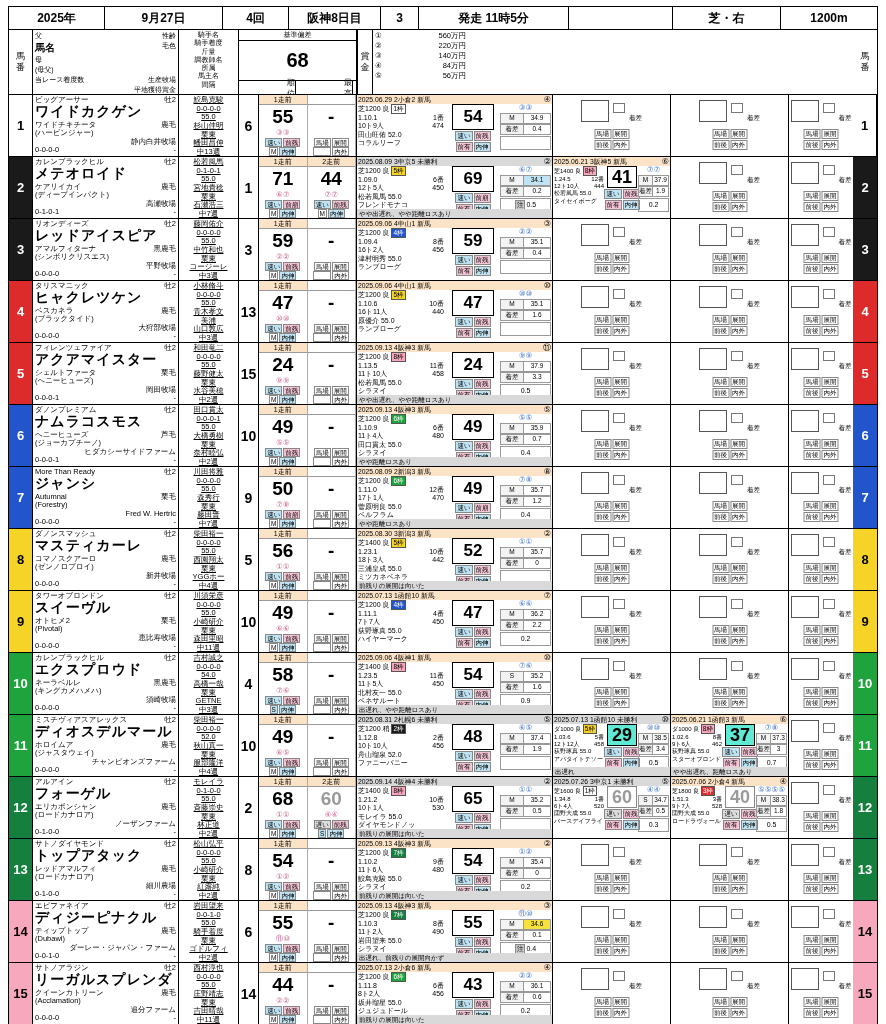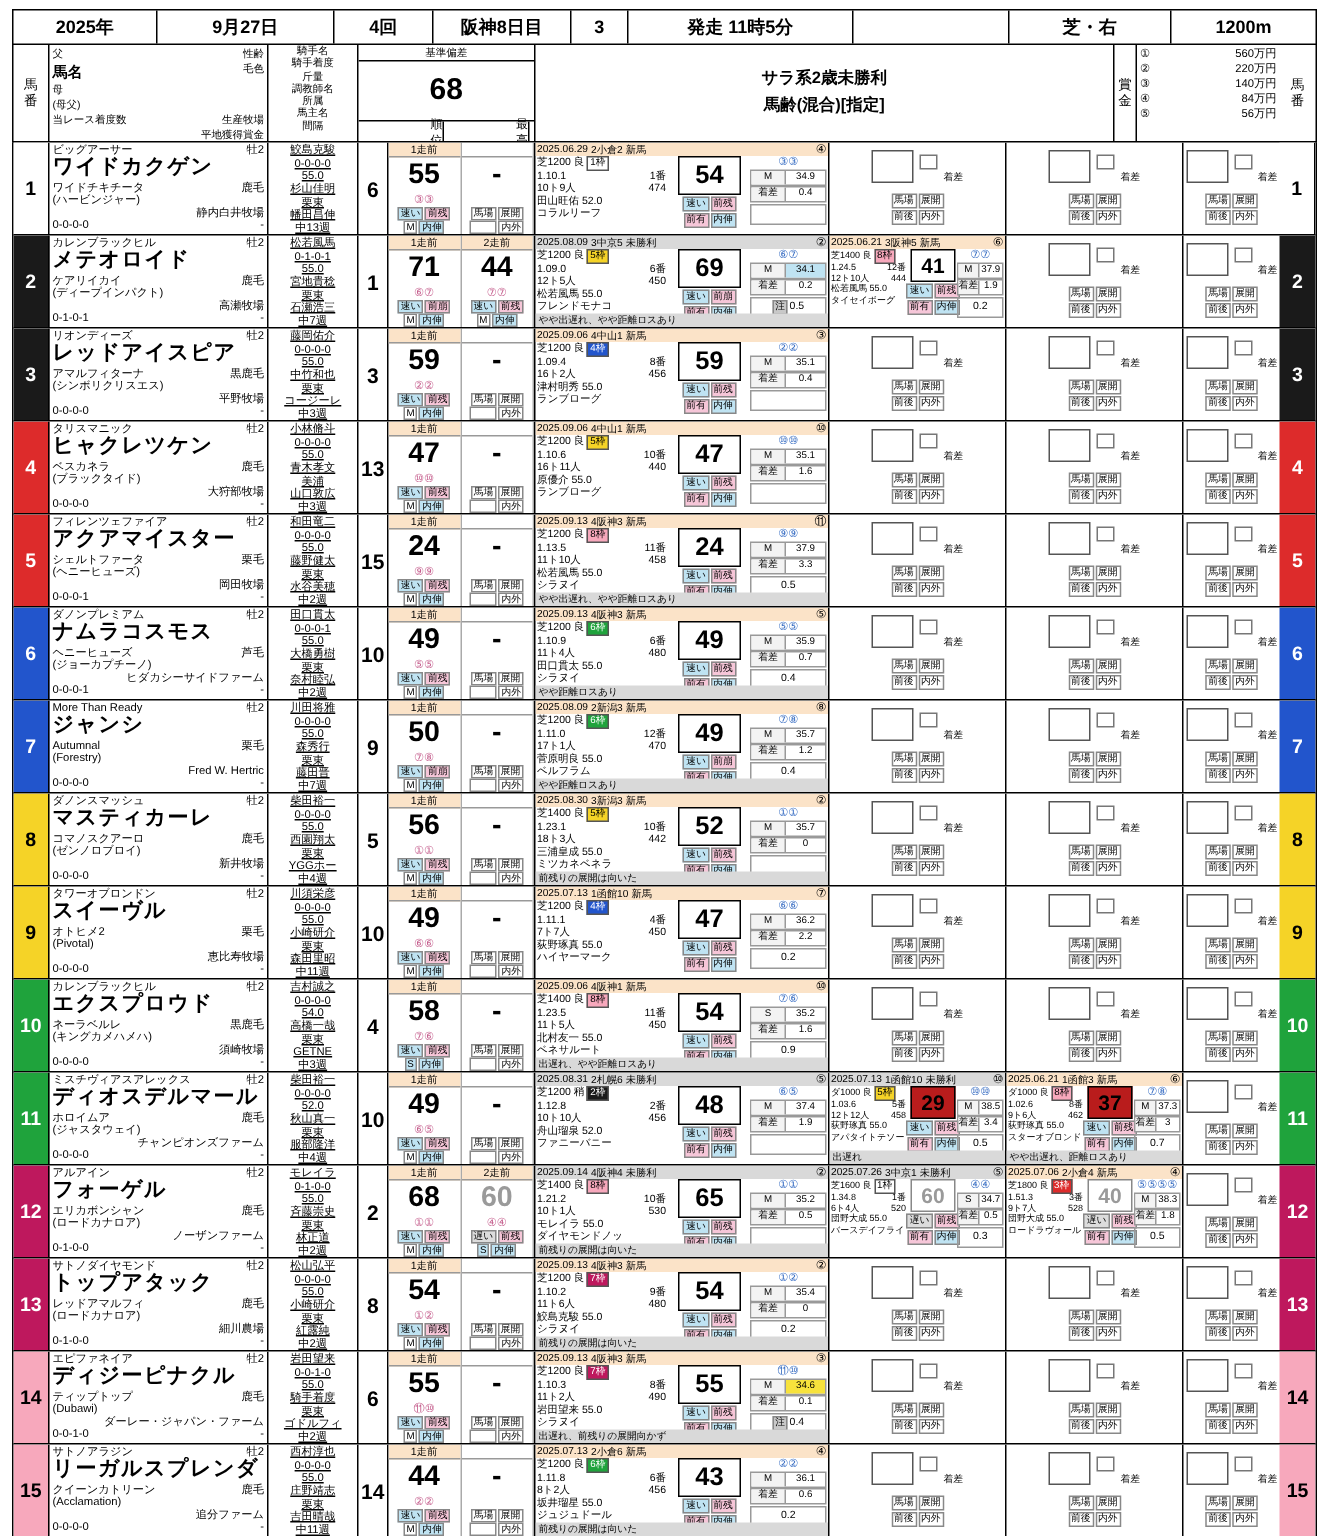--- a/index.html
+++ b/index.html
@@ -63,22 +63,22 @@
   .rbody{display:flex;}
   .dets{line-height:1.2;white-space:nowrap;padding-left:1px;}
   .r1 .dets{width:88px;font-size:7px;}
   .rm .dets{width:52px;font-size:6px;}
   .dets .rr{display:flex;justify-content:space-between;padding-right:2px;}
   .figwrap{display:flex;flex-direction:column;align-items:center;}
   .r1 .figwrap{width:54px;}
   .rm .figwrap{width:32px;}
   .fig{border:1.5px solid #000;background:#fff;font-weight:bold;display:flex;align-items:center;justify-content:center;}
   .r1 .fig{width:40px;height:24px;font-size:17px;}
-  .rm .fig{width:28px;height:20px;font-size:14px;}
-  .fig.dirt{background:#b91c1c;}
+  .rm .fig{width:28px;height:20px;font-size:18px;}
+  .fig.dirt{background:#5eead4;}
   .fig.gray{color:#9a9a9a;border-color:#888;}
   .tagrow{display:flex;gap:1px;margin-top:1px;}
   .rright{flex:1;line-height:1.25;padding-right:1px;}
   .corners{text-align:center;color:#3a6fc4;font-size:7.5px;height:9px;line-height:1;}
   .kv{display:flex;border:0.5px solid #999;height:9px;align-items:center;font-size:6.5px;}
   .kv .k{width:45%;border-right:0.5px solid #999;text-align:center;background:#f3f3f3;}
   .kv .v{flex:1;text-align:center;}
   .v.hl-blue{background:#bfe3f2;}
   .v.hl-yellow{background:#f7e23c;}
   .extra{display:flex;align-items:center;justify-content:center;gap:1px;border:0.5px solid #999;min-height:12px;margin-top:1px;font-size:7px;}
@@ -93,21 +93,21 @@
   .c-note{background:#c8c8c8;}
   .c-empty{background:#fff;min-width:14px;}
   
   .waku{display:inline-block;font-size:6.5px;line-height:8px;padding:0 1px;border:0.5px solid #555;}
   .fr1{background:#fff;color:#000;}
   .fr2{background:#1a1a1a;color:#fff;}
   .fr3{background:#dd2b2b;color:#fff;}
   .fr4{background:#2255cc;color:#fff;}
   .fr5{background:#f5d327;color:#000;}
   .fr6{background:#1fa33c;color:#fff;}
-  .fr7{background:#be185d;color:#fff;}
+  .fr7{background:#15803d;color:#fff;}
   .fr8{background:#f7a8bc;color:#000;}
   .numcell.fr1{border-right:1px solid #000;}
   
   .eb{display:flex;flex-direction:column;height:100%;position:relative;}
   .eb-top{display:flex;justify-content:center;align-items:flex-start;gap:4px;padding-top:5px;flex:1;}
   .eb-box{width:26px;height:20px;border:1px solid #555;background:#fff;}
   .eb-tick{width:10px;height:8px;border:0.5px solid #777;margin-top:3px;}
   .eb-margin{font-size:6.5px;margin-top:14px;}
   .eb-chips{position:absolute;bottom:6px;left:50%;transform:translateX(-50%);}
   .eb-chips .tagrow{justify-content:center;}
@@ -168,24 +168,20 @@
       <div class="bl">基準偏差</div>
       <div class="bv">68</div>
       <div class="cols" id="rankcols">
           <div style="width:20px">順位</div>
           <div style="width:48px">最高</div>
           <div style="width:48px">2位</div>
         </div>
     </div>
     <div class="hcell" id="hdr-center">
       <div class="mid">
-        <div id="hdr-class">
-          <div>サラ系2歳未勝利</div>
-          <div>馬齢(混合)[指定]</div>
-        </div>
         <div id="hdr-prize">
           <div class="pl">賞<br>金</div>
           <div class="pv" id="prizelist">
               <div class="r">
                 <span>①</span>
                 <span>560万円</span>
               </div>
               <div class="r">
                 <span>②</span>
                 <span>220万円</span>

